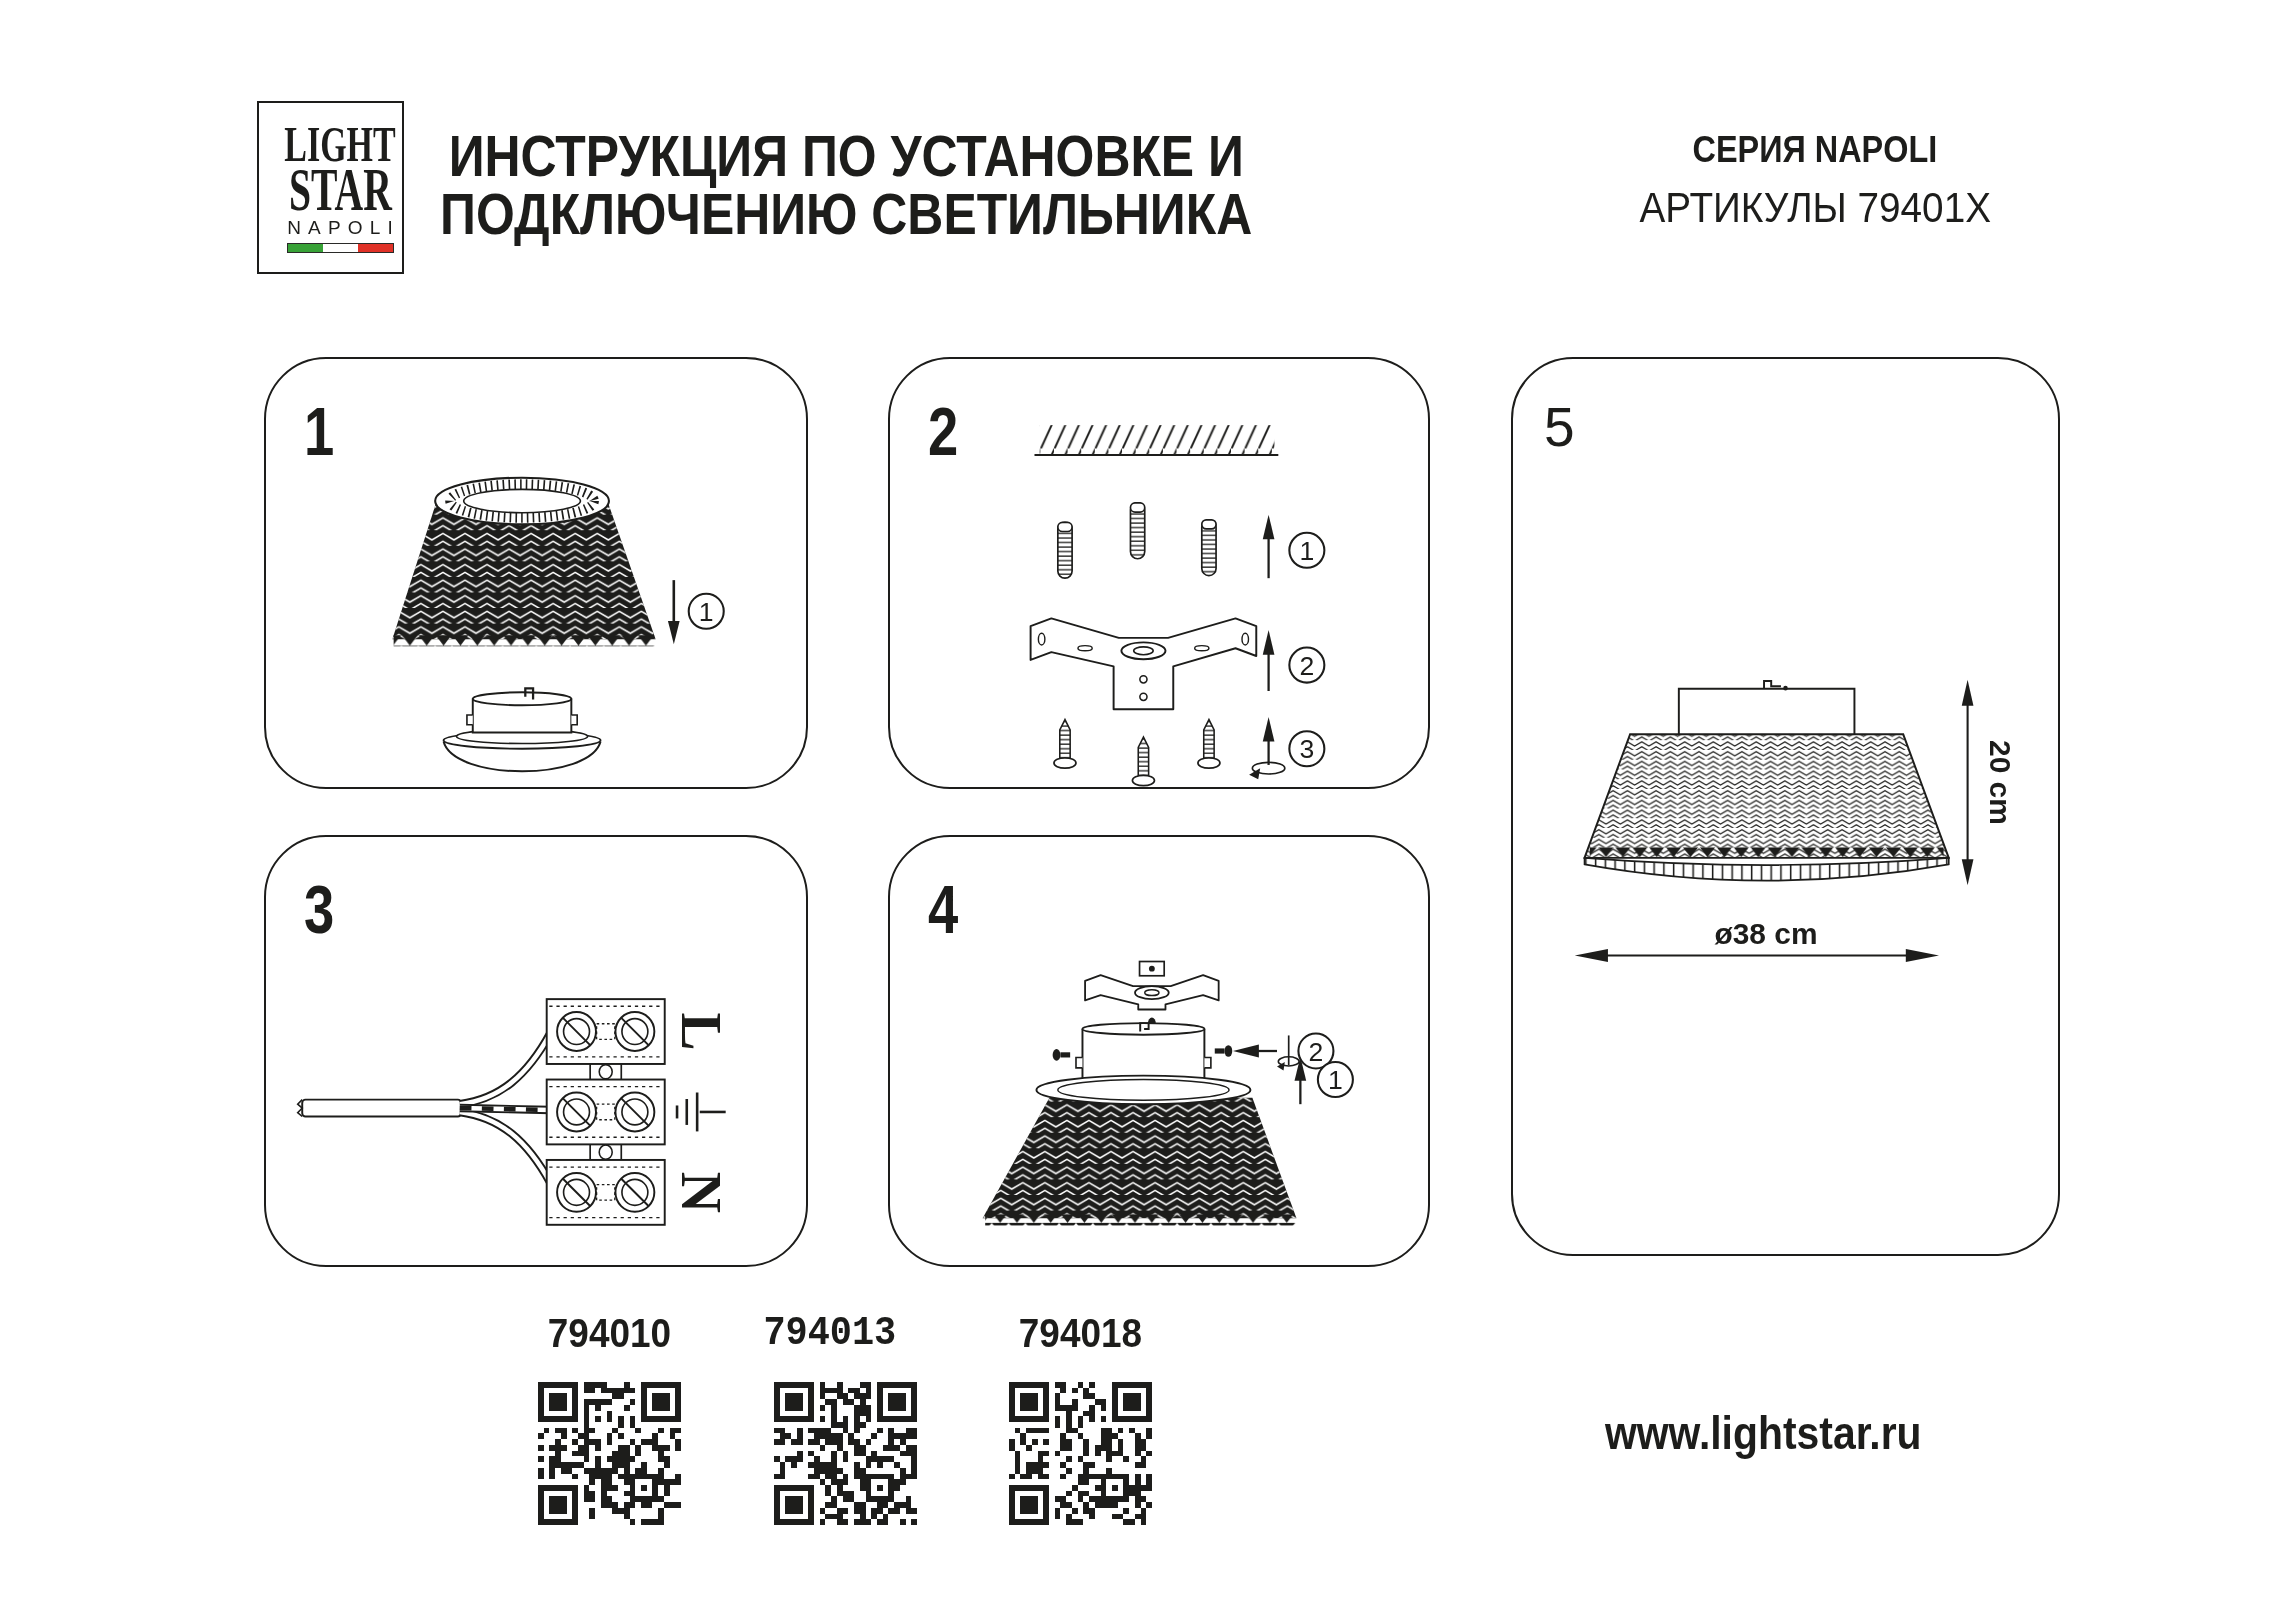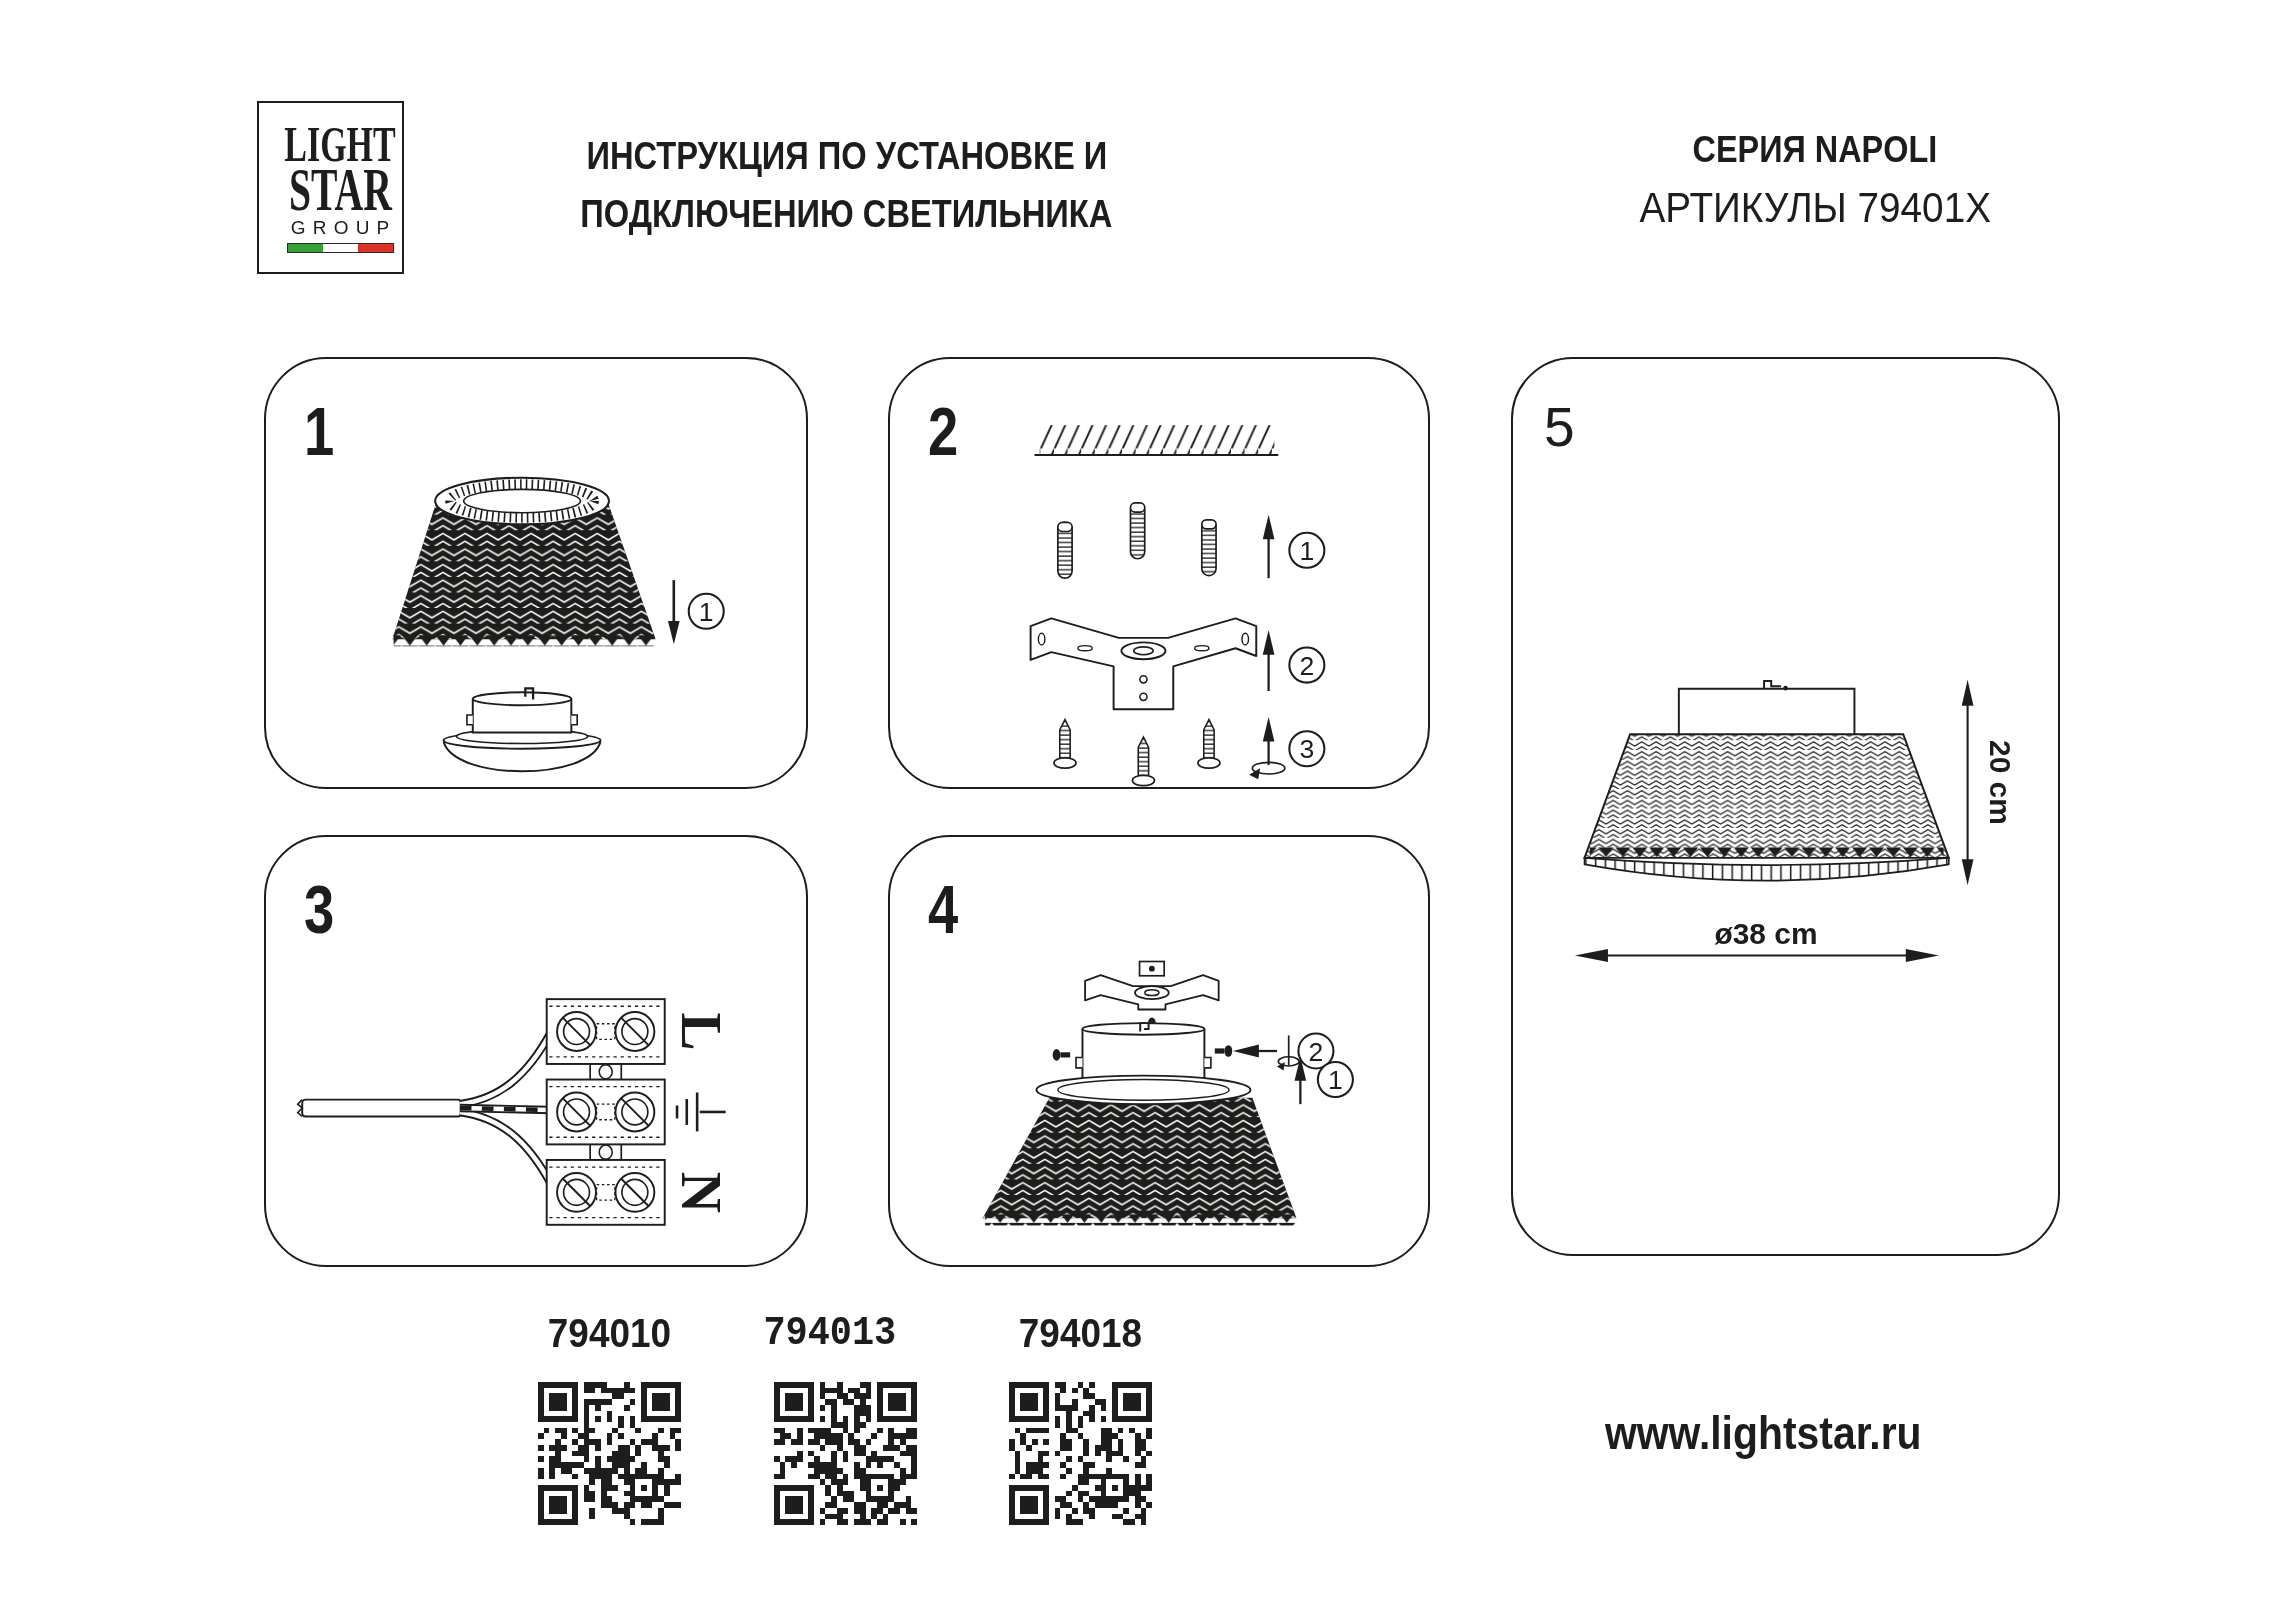--- a/index.html
+++ b/index.html
@@ -9,21 +9,21 @@
   .logo{position:absolute;left:257px;top:101px;width:147px;height:173px;border:2px solid #1d1d1b;
         box-sizing:border-box;display:flex;flex-direction:column;align-items:center;justify-content:flex-start;padding-left:19px;}
   .logo .w1{margin-top:22px;font-family:"Liberation Serif","DejaVu Serif",serif;font-weight:700;
             font-size:50px;line-height:39px;transform:scaleX(.68);transform-origin:center;}
   .logo .w2{font-family:"Liberation Serif","DejaVu Serif",serif;font-weight:700;
             font-size:62px;line-height:50px;transform:scaleX(.64);transform-origin:center;}
   .logo .w3{margin-top:3.9px;font-size:19px;line-height:19.6px;letter-spacing:7.2px;text-indent:7.2px;font-weight:400;}
   .flag{margin-top:5.2px;width:105px;height:7.9px;border:1.3px solid #2a2a28;box-sizing:content-box;display:flex;}
   .flag div{flex:1;height:100%;}
   .title{position:absolute;left:264px;top:127px;width:1165px;text-align:center;
-         font-weight:700;font-size:38px;line-height:58px;}
+         font-weight:700;font-size:58px;line-height:58px;}
   .title span{display:inline-block;transform:scaleX(.86);transform-origin:center;white-space:nowrap;}
   .series{position:absolute;left:1540px;top:131px;width:550px;text-align:center;}
   .series .s1{font-weight:700;font-size:36px;line-height:38px;}
   .series .s2{font-weight:400;font-size:43px;line-height:45px;margin-top:15.7px;}
   .series span{display:inline-block;transform:scaleX(.9);transform-origin:center;white-space:nowrap;}
   
   .panel{position:absolute;border:2.3px solid #1d1d1b;border-radius:62px;box-sizing:border-box;background:#fff;}
   .p1{left:264px;top:357px;width:544px;height:432px;}
   .p2{left:888px;top:357px;width:542px;height:432px;}
   .p3{left:264px;top:835px;width:544px;height:432px;}
@@ -72,21 +72,21 @@
       </pattern>
       <pattern id="spokes" patternUnits="userSpaceOnUse" width="15" height="60">
         <line x1="7" y1="0" x2="7" y2="60" stroke="#1d1d1b" stroke-width="2.4"></line>
       </pattern>
     </defs>
   </svg>
 
   <div class="logo">
     <span class="w1">LIGHT</span>
     <span class="w2">STAR</span>
-    <span class="w3">GROUP</span>
+    <span class="w3">NAPOLI</span>
     <div class="flag">
       <div style="background: rgb(56, 162, 55);"></div>
       <div style="background: rgb(255, 255, 255);"></div>
       <div style="background: rgb(224, 49, 39);"></div>
     </div>
   </div>
 
   <h1 class="title" style="margin:0;">
     <span>ИНСТРУКЦИЯ ПО УСТАНОВКЕ И</span>
     <span>ПОДКЛЮЧЕНИЮ СВЕТИЛЬНИКА</span>

